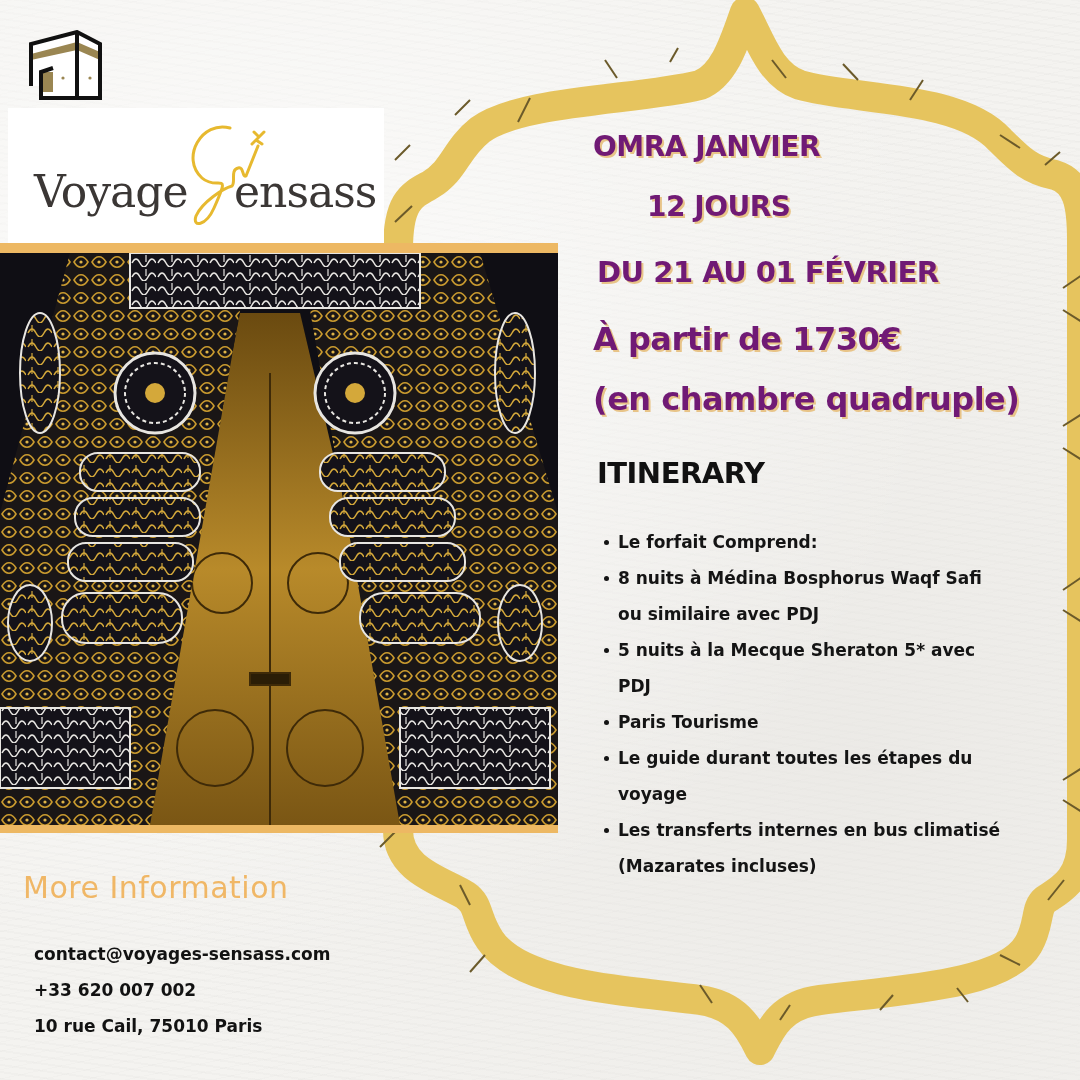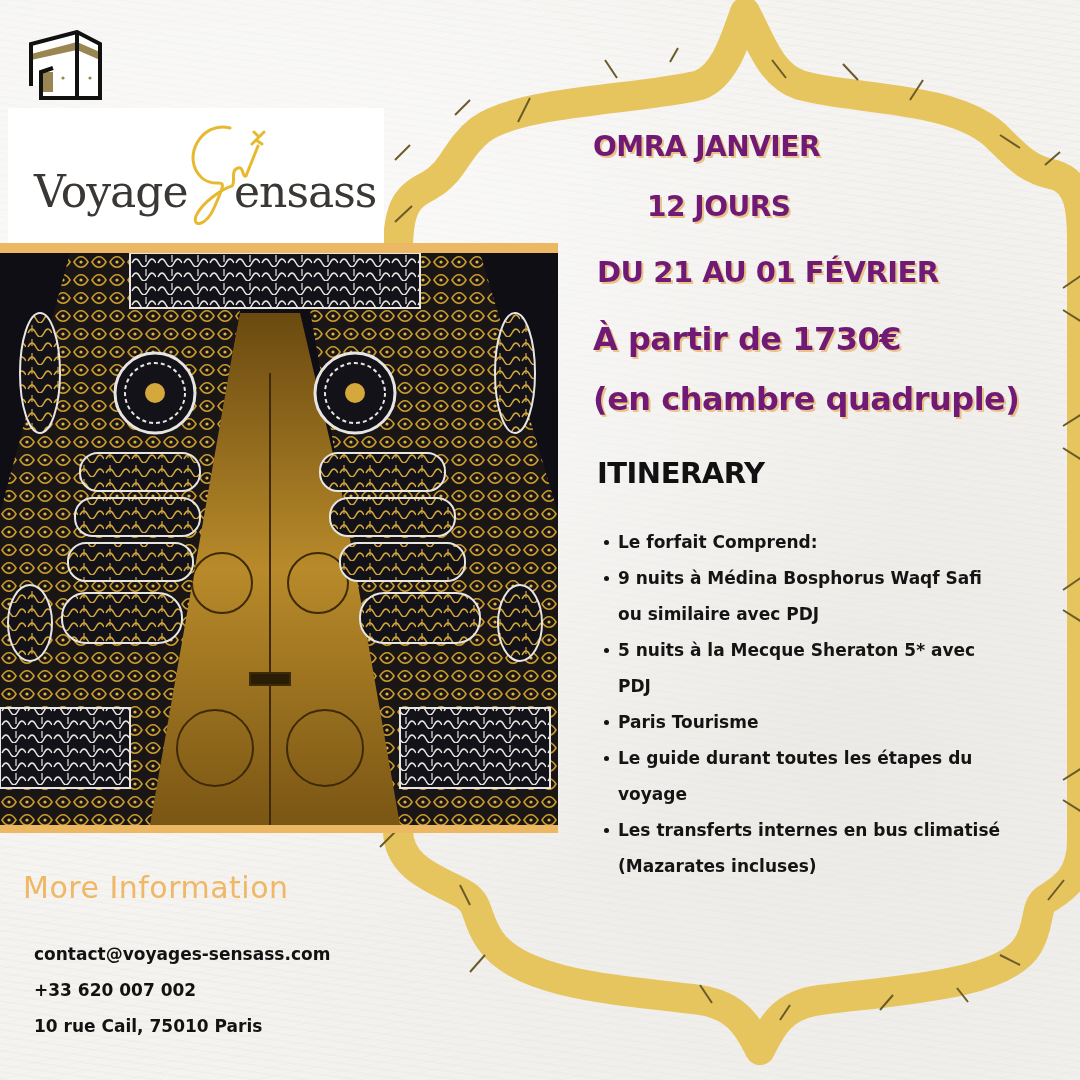--- a/index.html
+++ b/index.html
@@ -215,21 +215,21 @@
 
 <div class="headline h-title">OMRA JANVIER</div>
 <div class="headline h-days">12 JOURS</div>
 <div class="headline h-dates">DU 21 AU 01 FÉVRIER</div>
 <div class="headline h-price">À partir de 1730€</div>
 <div class="headline h-room">(en chambre quadruple)</div>
 
 <div class="h-itin">ITINERARY</div>
 <ul class="itinerary">
   <li><span class="dot"></span><span>Le forfait Comprend:</span></li>
-  <li><span class="dot"></span><span>9 nuits à Médina Bosphorus Waqf Safi</span><br><span>ou similaire avec PDJ</span></li>
+  <li><span class="dot"></span><span>8 nuits à Médina Bosphorus Waqf Safi</span><br><span>ou similaire avec PDJ</span></li>
   <li><span class="dot"></span><span>5 nuits à la Mecque Sheraton 5* avec</span><br><span>PDJ</span></li>
   <li><span class="dot"></span><span>Paris Tourisme</span></li>
   <li><span class="dot"></span><span>Le guide durant toutes les étapes du</span><br><span>voyage</span></li>
   <li><span class="dot"></span><span>Les transferts internes en bus climatisé</span><br><span>(Mazarates incluses)</span></li>
 </ul>
 
 <div class="more-title">More Information</div>
 <ul class="contact">
   <li>contact@voyages-sensass.com</li>
   <li>+33 620 007 002</li>

